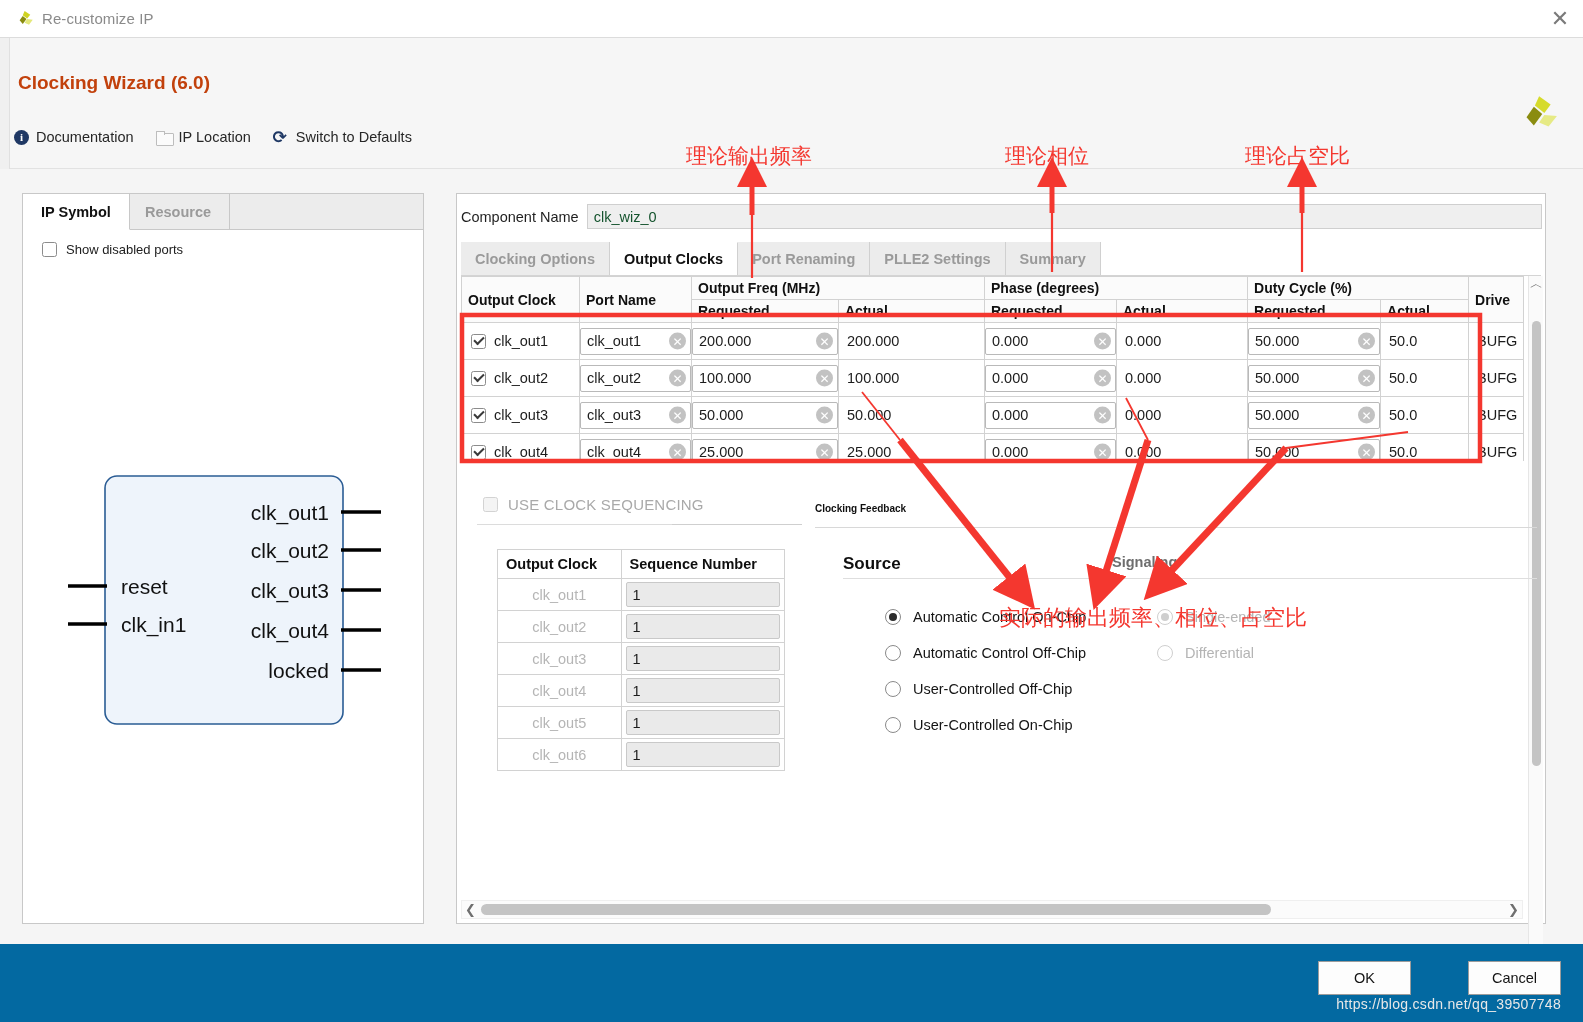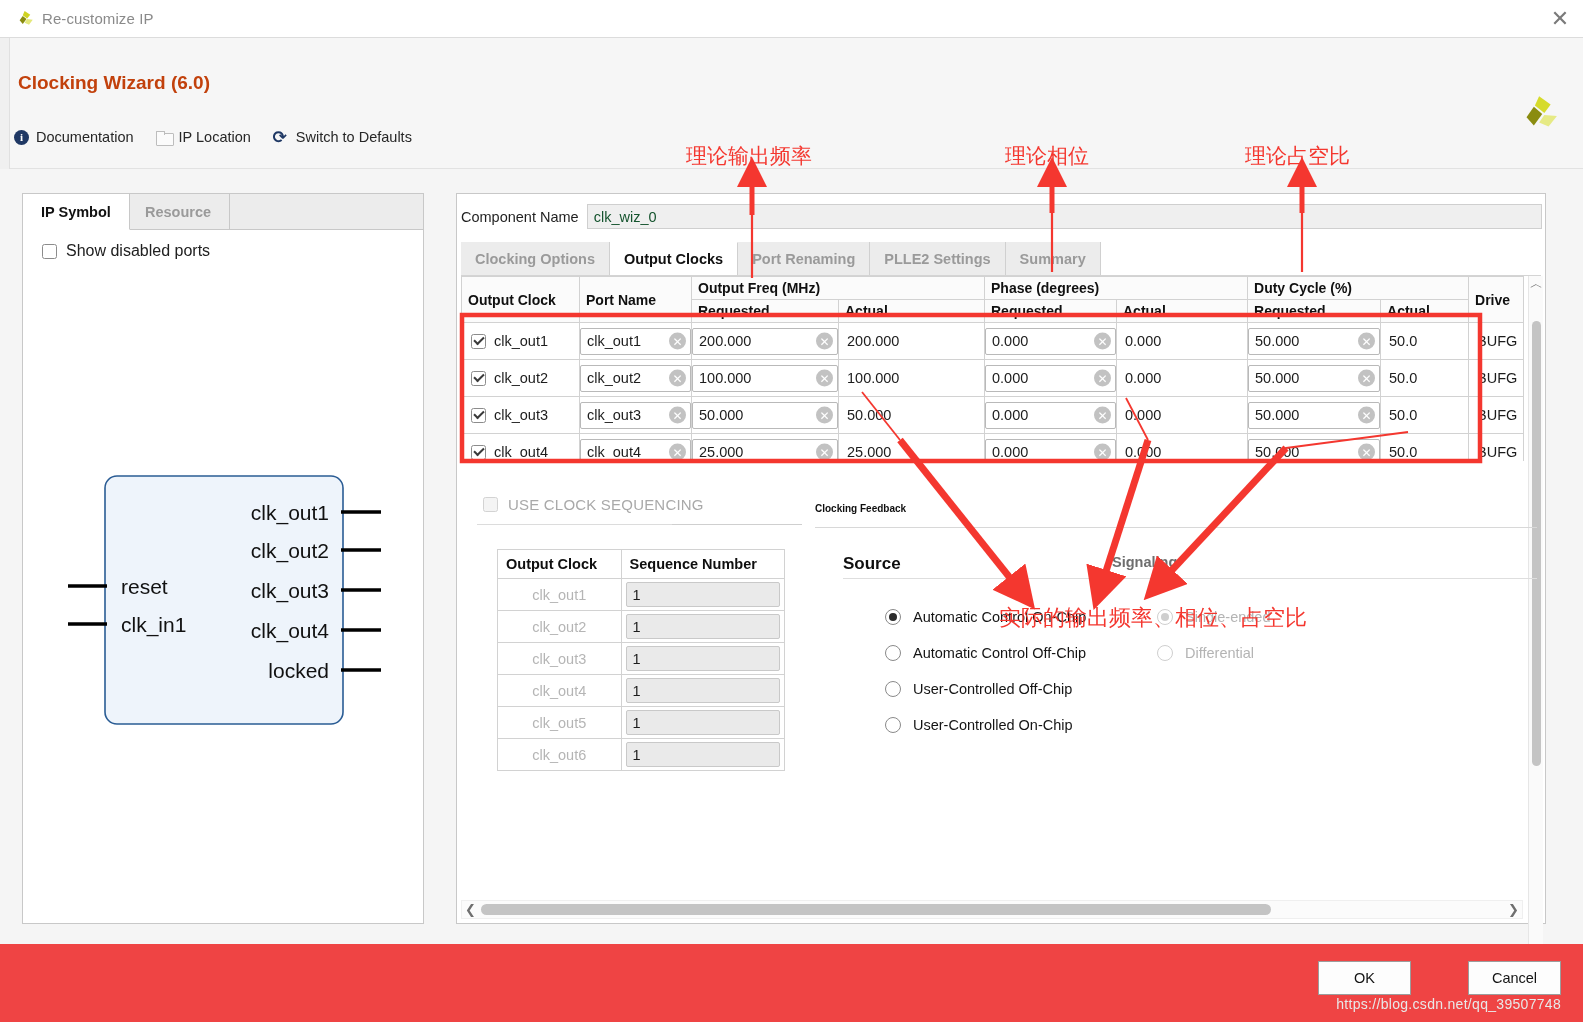--- a/index.html
+++ b/index.html
@@ -63,21 +63,21 @@
     position:absolute; left:22px; top:24px; width:402px; height:731px;
     background:#fff; border:1px solid #c8c8c8;
   }
   .lp-tabs{ position:relative; height:36px; background:#ececec; border-bottom:1px solid #c8c8c8;}
   .lp-tab{
     position:absolute; top:0; height:36px; display:flex; align-items:center; justify-content:center;
     font-size:14.5px; padding:0 18px; cursor:pointer;
   }
   .lp-tab.sel{ background:#fff; color:#111; font-weight:bold; border-right:1px solid #c8c8c8; border-bottom:1px solid #fff; top:0;}
   .lp-tab.unsel{ color:#9a9a9a; font-weight:bold; border-right:1px solid #c8c8c8;}
-  .showports{ position:absolute; left:10px; top:48px; display:flex; align-items:center; gap:9px; font-size:16px; color:#202020;padding-left:9px;}
+  .showports{ position:absolute; left:10px; top:48px; display:flex; align-items:center; gap:9px; font-size:13px; color:#202020;padding-left:9px;}
 
   .cbx{
     width:15px;height:15px;border:1.5px solid #8c8c8c;border-radius:2.5px;background:#fff;
     display:inline-flex;align-items:center;justify-content:center;flex:0 0 auto;
   }
   .cbx.checked:after{
     content:"";width:8px;height:4px;border-left:2.2px solid #3a3a3a;border-bottom:2.2px solid #3a3a3a;
     transform:rotate(-45deg) translate(1px,-1px);
   }
   .cbx.dis{ border-color:#d3d3d3; background:#f4f4f4;}
@@ -173,21 +173,21 @@
   .rd{ display:flex; align-items:center; gap:12px; height:36px; font-size:14.5px; color:#141414; cursor:pointer;}
   .rdmark{ width:16px; height:16px; border-radius:50%; border:1.7px solid #8a8a8a; background:#fff;
     display:inline-flex; align-items:center; justify-content:center; flex:0 0 auto;}
   .rdmark.on:after{ content:""; width:8px; height:8px; border-radius:50%; background:#2b2b2b;}
   .rdmark.dis{ border-color:#cfcfcf;}
   .rdmark.dis.on:after{ background:#cfcfcf;}
   .rd.dis{ color:#b4b4b4; }
   .radiogrp2{ position:absolute; left:700px; top:405px; }
 
   
-  .footer{ position:absolute; left:0; bottom:0; width:1583px; height:78px; background:#ef4444;}
+  .footer{ position:absolute; left:0; bottom:0; width:1583px; height:78px; background:#0369a1;}
   .btn{
     position:absolute; top:17px; width:93px; height:34px; background:#fdfdfd; border:1px solid #9c9c9c;
     display:flex; align-items:center; justify-content:center; font-size:14.5px; color:#141414; cursor:pointer;
   }
   .btn.ok{ right:172px; }
   .btn.cancel{ right:22px; }
   .watermark{
     position:absolute; right:22px; bottom:10px; font-size:14px; color:#e8e8e8; letter-spacing:.3px;
   }
 

